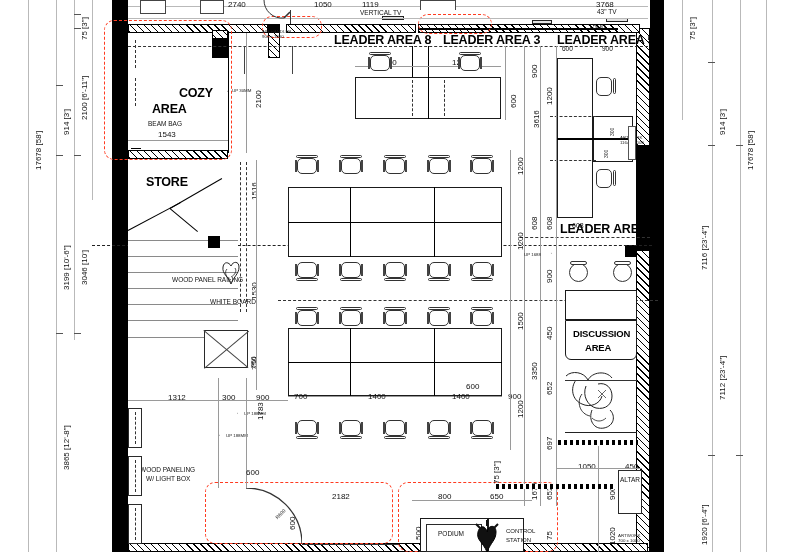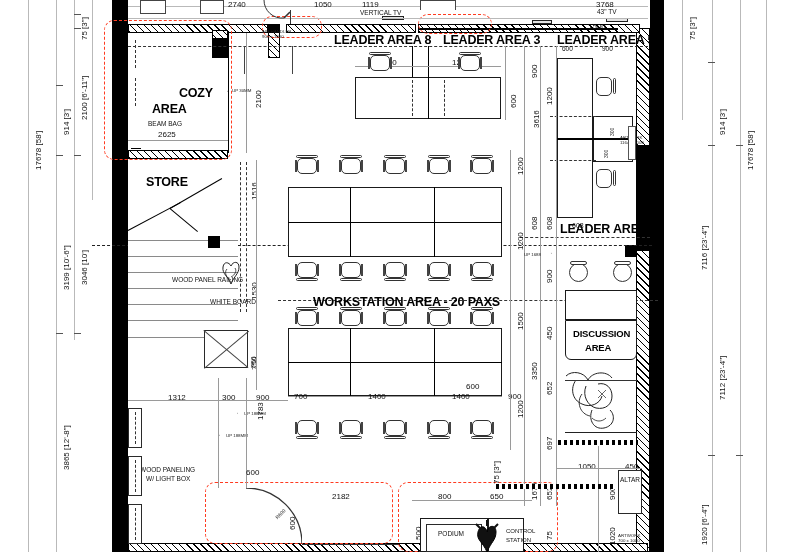--- a/index.html
+++ b/index.html
@@ -143,21 +143,21 @@
   <div class="centerline" style="left:92px;top:245px;width:560px;"></div>
   <div class="dash" style="left:520px;top:237px;width:130px;"></div>
   <div class="dash" style="left:278px;top:300px;width:380px;"></div>
   <div class="dashv" style="left:240px;top:162px;height:150px;"></div>
   <div class="dashv" style="left:246px;top:162px;height:150px;"></div>
 
   <div class="ln vl" style="left:228px;top:33px;width:1.4px;height:120px;"></div>
   <div class="lbl area-title" style="left:152px;top:86px;margin-left:27px;">COZY</div>
   <div class="lbl area-title" style="left:152px;top:102px;">AREA</div>
   <div class="dimS" style="left:148px;top:120px;">BEAM BAG</div>
-  <div class="dim" style="left:158px;top:130px;">2625</div>
+  <div class="dim" style="left:158px;top:130px;">1543</div>
   <div class="ln hl thin" style="left:128px;top:140px;width:100px;"></div>
   <div class="dim rot" style="left:254px;top:108px;">2100</div>
   <div class="ln vl thin" style="left:246px;top:33px;height:120px;"></div>
   <div class="tiny" style="left:232px;top:88px;">UP 30MM</div>
   <div class="arrowtxt" style="left:226px;top:88px;">←</div>
 
   <div class="dashv" style="left:135px;top:40px;height:28px;"></div>
   <div class="dashv" style="left:135px;top:78px;height:28px;"></div>
   <div class="ln hl" style="left:131px;top:148px;width:10px;height:1px;"></div>
 
@@ -339,21 +339,20 @@
   <div class="dim" style="left:625px;top:462px;">450</div>
   <div class="box2" style="left:618px;top:470px;width:24px;height:44px;"></div>
   <div class="dimS" style="left:620px;top:476px;">ALTAR</div>
   <div class="dim rot" style="left:608px;top:500px;">900</div>
   <div class="dim rot" style="left:608px;top:545px;">1020</div>
   <div class="tiny" style="left:618px;top:533px;">ARTWORK</div>
   <div class="tiny" style="left:618px;top:538px;">700 x 1000</div>
   <div class="ln hl thin" style="left:556px;top:468px;width:86px;"></div>
   <div class="ln vl thin" style="left:598px;top:446px;height:106px;"></div>
 
-  <div class="lbl area-title" style="left:313px;top:295px;">WORKSTATION AREA - 20 PAXS</div>
 
   <div class="box" style="left:288px;top:187px;width:214px;height:70px;"></div>
   <div class="ln hl" style="left:288px;top:222px;width:214px;height:1.4px;"></div>
   <div class="ln vl" style="left:350px;top:187px;width:1.4px;height:70px;"></div>
   <div class="ln vl" style="left:434px;top:187px;width:1.4px;height:70px;"></div>
 
   <div class="box" style="left:288px;top:328px;width:214px;height:68px;"></div>
   <div class="ln hl" style="left:288px;top:362px;width:214px;height:1.4px;"></div>
   <div class="ln vl" style="left:350px;top:328px;width:1.4px;height:68px;"></div>
   <div class="ln vl" style="left:434px;top:328px;width:1.4px;height:68px;"></div>

